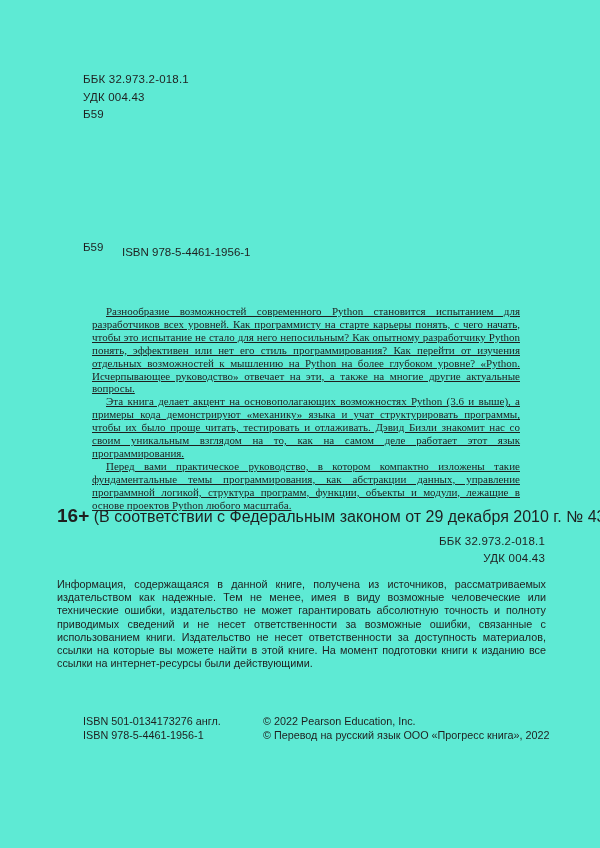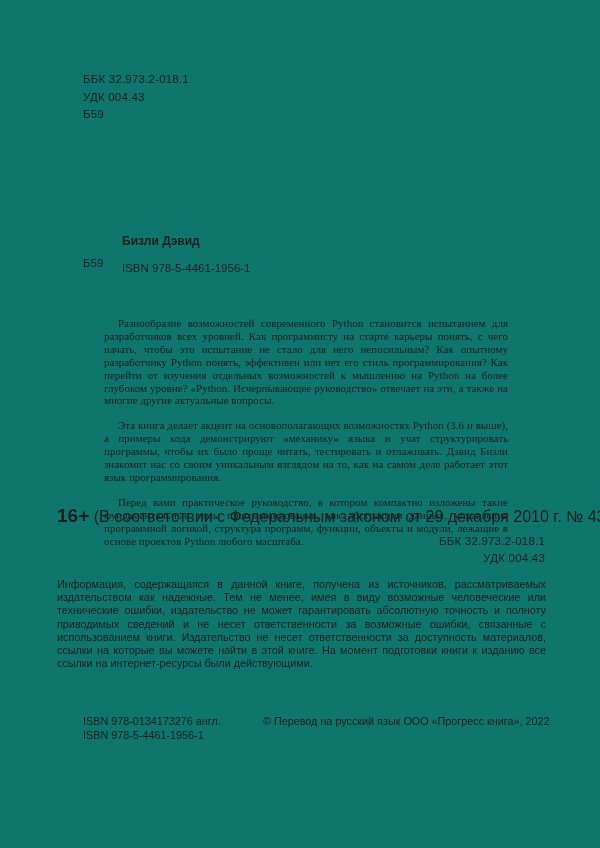--- a/index.html
+++ b/index.html
@@ -4,21 +4,21 @@
 <style>
   html, body { margin: 0; padding: 0; }
   body {
     width: 600px; height: 848px;
     background: #ffffff;
     color: #1f1f1f;
     font-family: "Liberation Sans", sans-serif;
     position: relative;
     overflow: hidden;
   }
-  .page { position: absolute; inset: 0; background: #0f766e; }
+  .page { position: absolute; inset: 0; background: #5eead4; }
 
   
   .top-codes {
     position: absolute; left: 83px; top: 71px;
     font-size: 11.5px; line-height: 17.5px; letter-spacing: .2px;
   }
 
   
   .card {
     position: absolute; left: 83px; top: 233px; width: 445px;
@@ -31,21 +31,21 @@
   .entry-text { text-align: justify; }
   .entry-isbn { margin-top: 5px; }
 
   
   .annotation {
     position: absolute; left: 92px; top: 305px; width: 428px;
     font-family: "Liberation Serif", serif;
     font-size: 11px; line-height: 12.9px;
     text-align: justify;
   }
-  .annotation p { margin: 12px; text-indent: 14px; }
+  .annotation p { margin: 0; text-indent: 14px; text-decoration: underline; }
 
   
   .age-line {
     position: absolute; left: 57px; top: 505px; width: 490px;
     white-space: nowrap;
   }
   .age-badge { font-weight: bold; font-size: 19px; }
   .age-note { font-size: 16px; }
 
   
@@ -75,21 +75,20 @@
 
 <div class="page">
 
   <div class="top-codes">
     <div>ББК 32.973.2-018.1</div>
     <div>УДК 004.43</div>
     <div>Б59</div>
   </div>
 
   <div class="card">
-    <div class="author">Бизли Дэвид</div>
     <div class="entry-row">
       <div class="entry-code">Б59</div>
       <div class="entry-body">
         <div class="entry-isbn">ISBN 978-5-4461-1956-1</div>
       </div>
     </div>
   </div>
 
   <div class="annotation">
     <p>Разнообразие возможностей современного Python становится испытанием для разработчиков всех уровней. Как программисту на старте карьеры понять, с чего начать, чтобы это испытание не стало для него непосильным? Как опытному разработчику Python понять, эффективен или нет его стиль программирования? Как перейти от изучения отдельных возможностей к мышлению на Python на более глубоком уровне? «Python. Исчерпывающее руководство» отвечает на эти, а также на многие другие актуальные вопросы.</p>
@@ -106,21 +105,22 @@
     <div>ББК 32.973.2-018.1</div>
     <div>УДК 004.43</div>
   </div>
 
   <div class="legal">
     <p>Информация, содержащаяся в данной книге, получена из источников, рассматриваемых издательством как надежные. Тем не менее, имея в виду возможные человеческие или технические ошибки, издательство не может гарантировать абсолютную точность и полноту приводимых сведений и не несет ответственности за возможные ошибки, связанные с использованием книги. Издательство не несет ответственности за доступность материалов, ссылки на которые вы можете найти в этой книге. На момент подготовки книги к изданию все ссылки на интернет-ресурсы были действующими.</p>
   </div>
 
   <div class="imprint">
     <div class="isbns">
-      <div>ISBN 978-0134173276 англ.</div>
+      <div>ISBN 501-0134173276 англ.</div>
       <div>ISBN 978-5-4461-1956-1</div>
     </div>
     <div class="copyrights">
+      <div class="c-line">© 2022 Pearson Education, Inc.</div>
       <div class="c-line">© Перевод на русский язык ООО «Прогресс книга», 2022</div>
     </div>
   </div>
 
 </div>
 
 </body></html>

